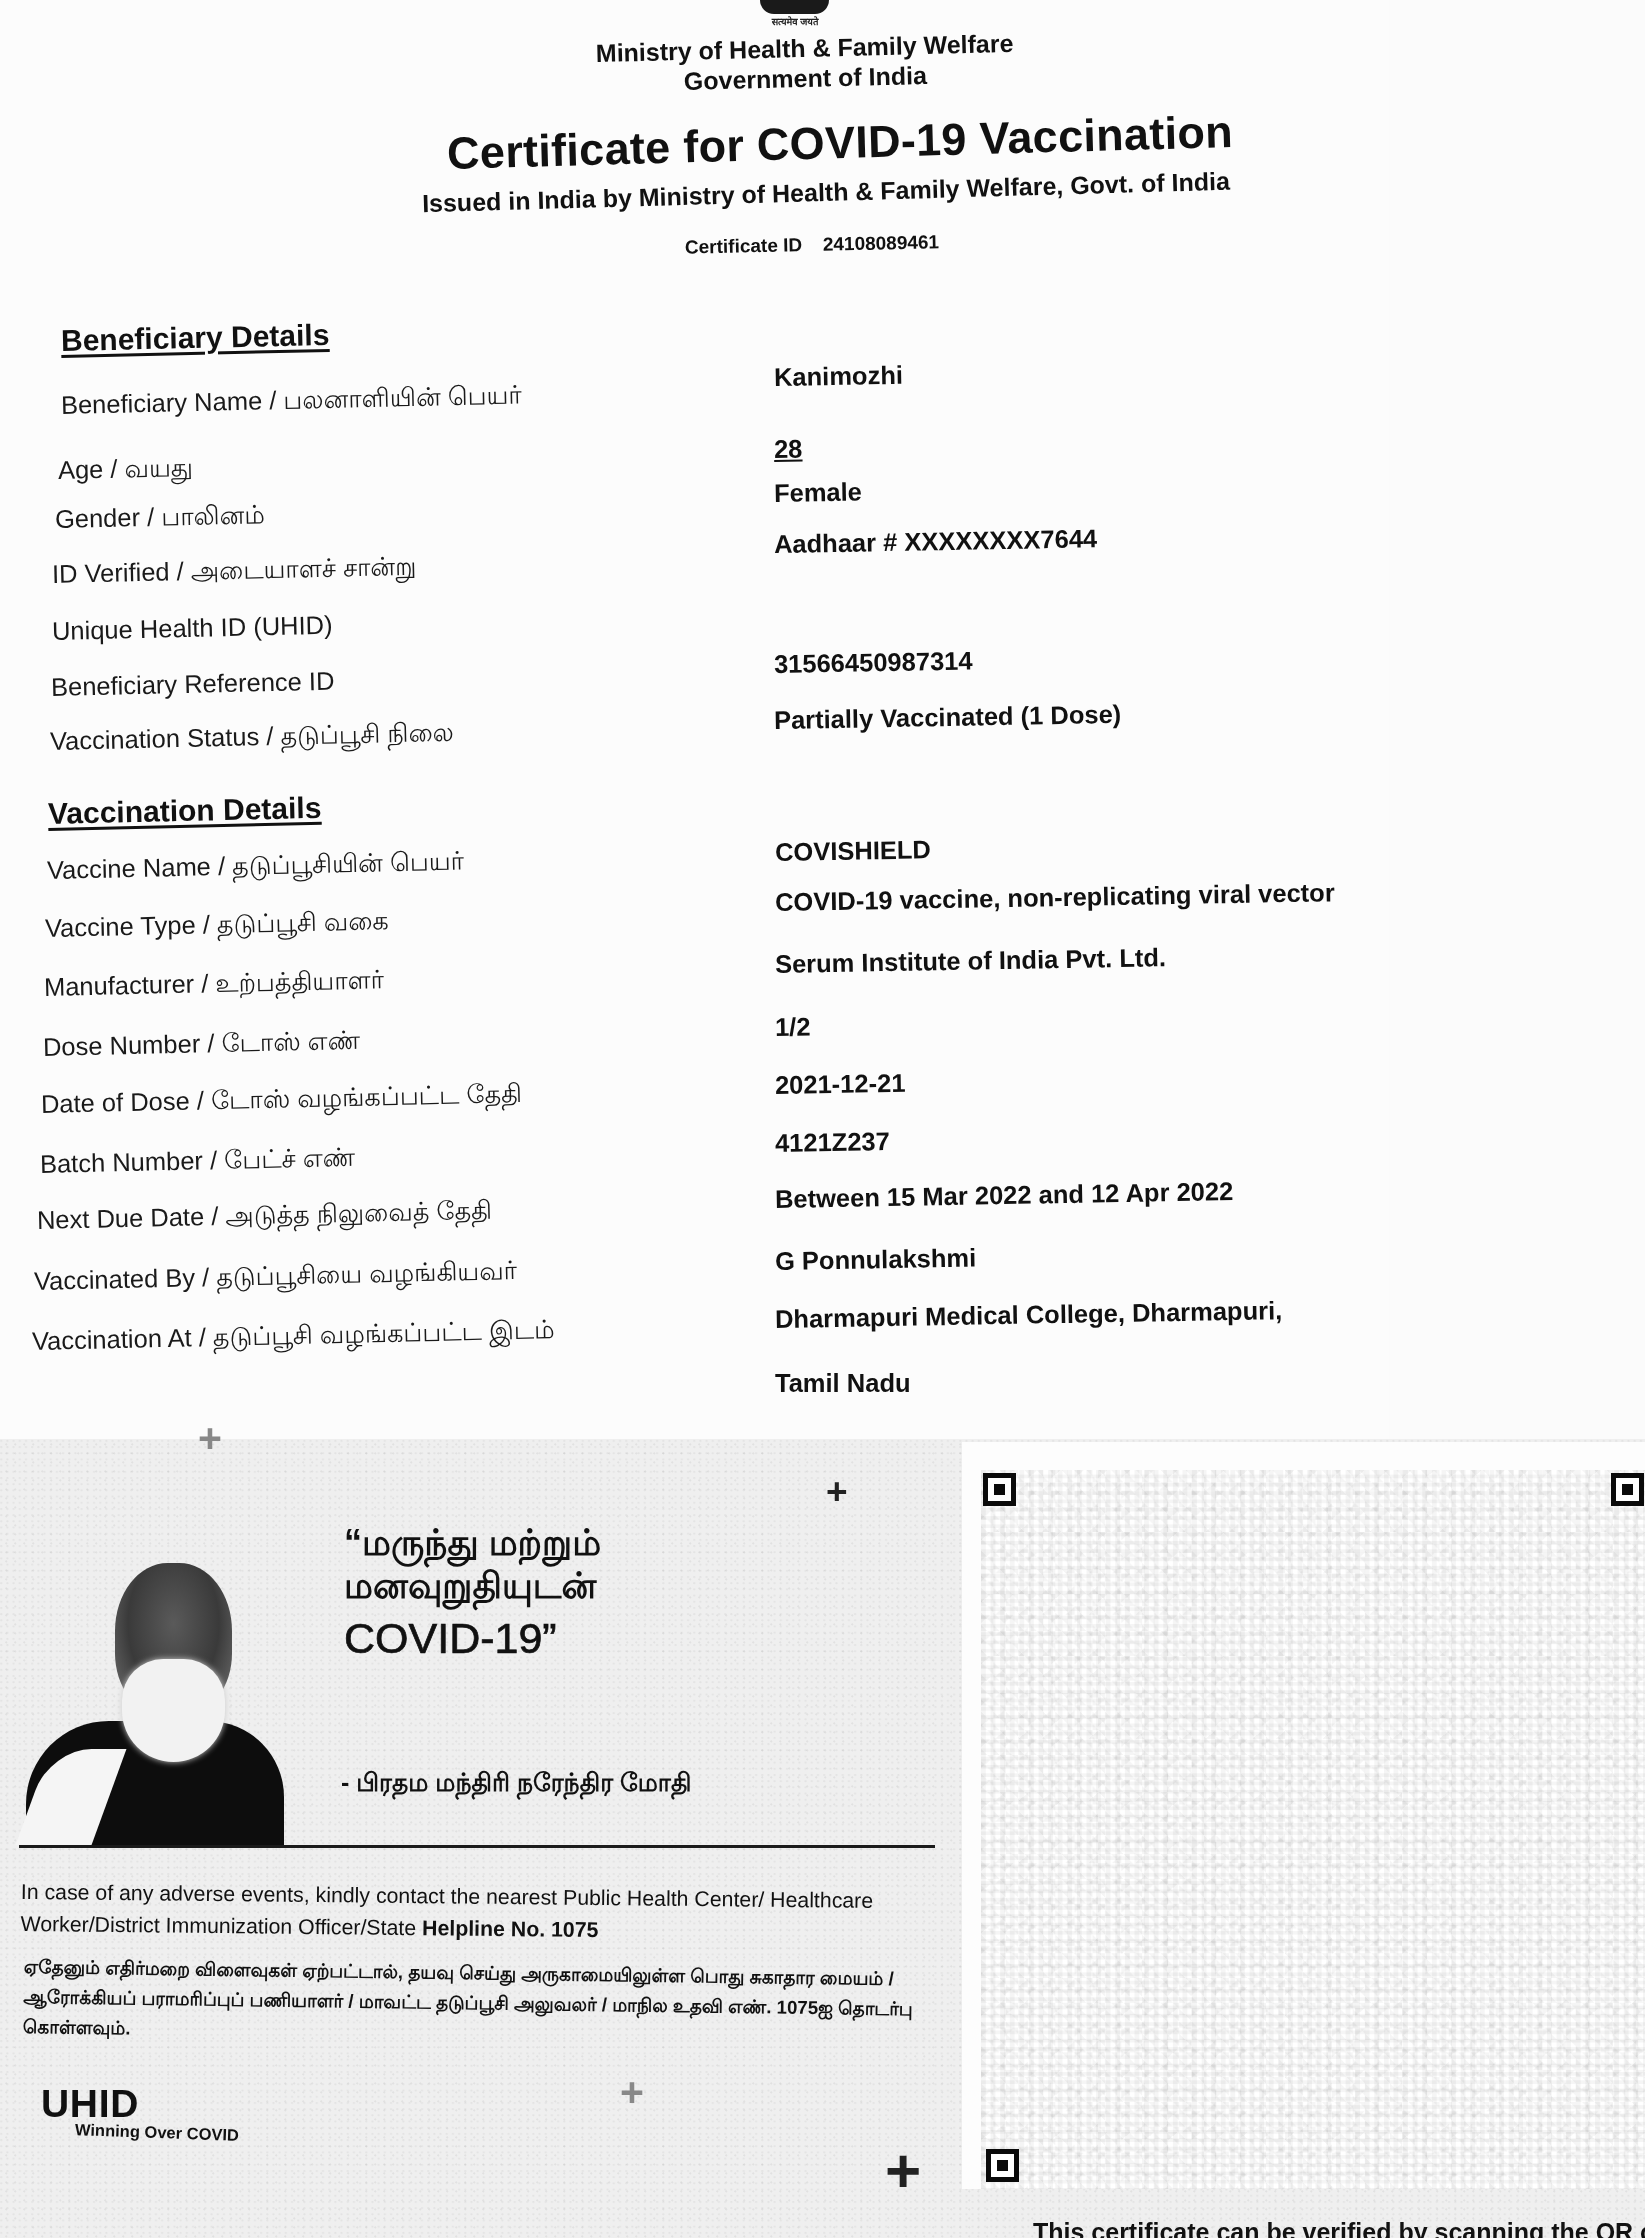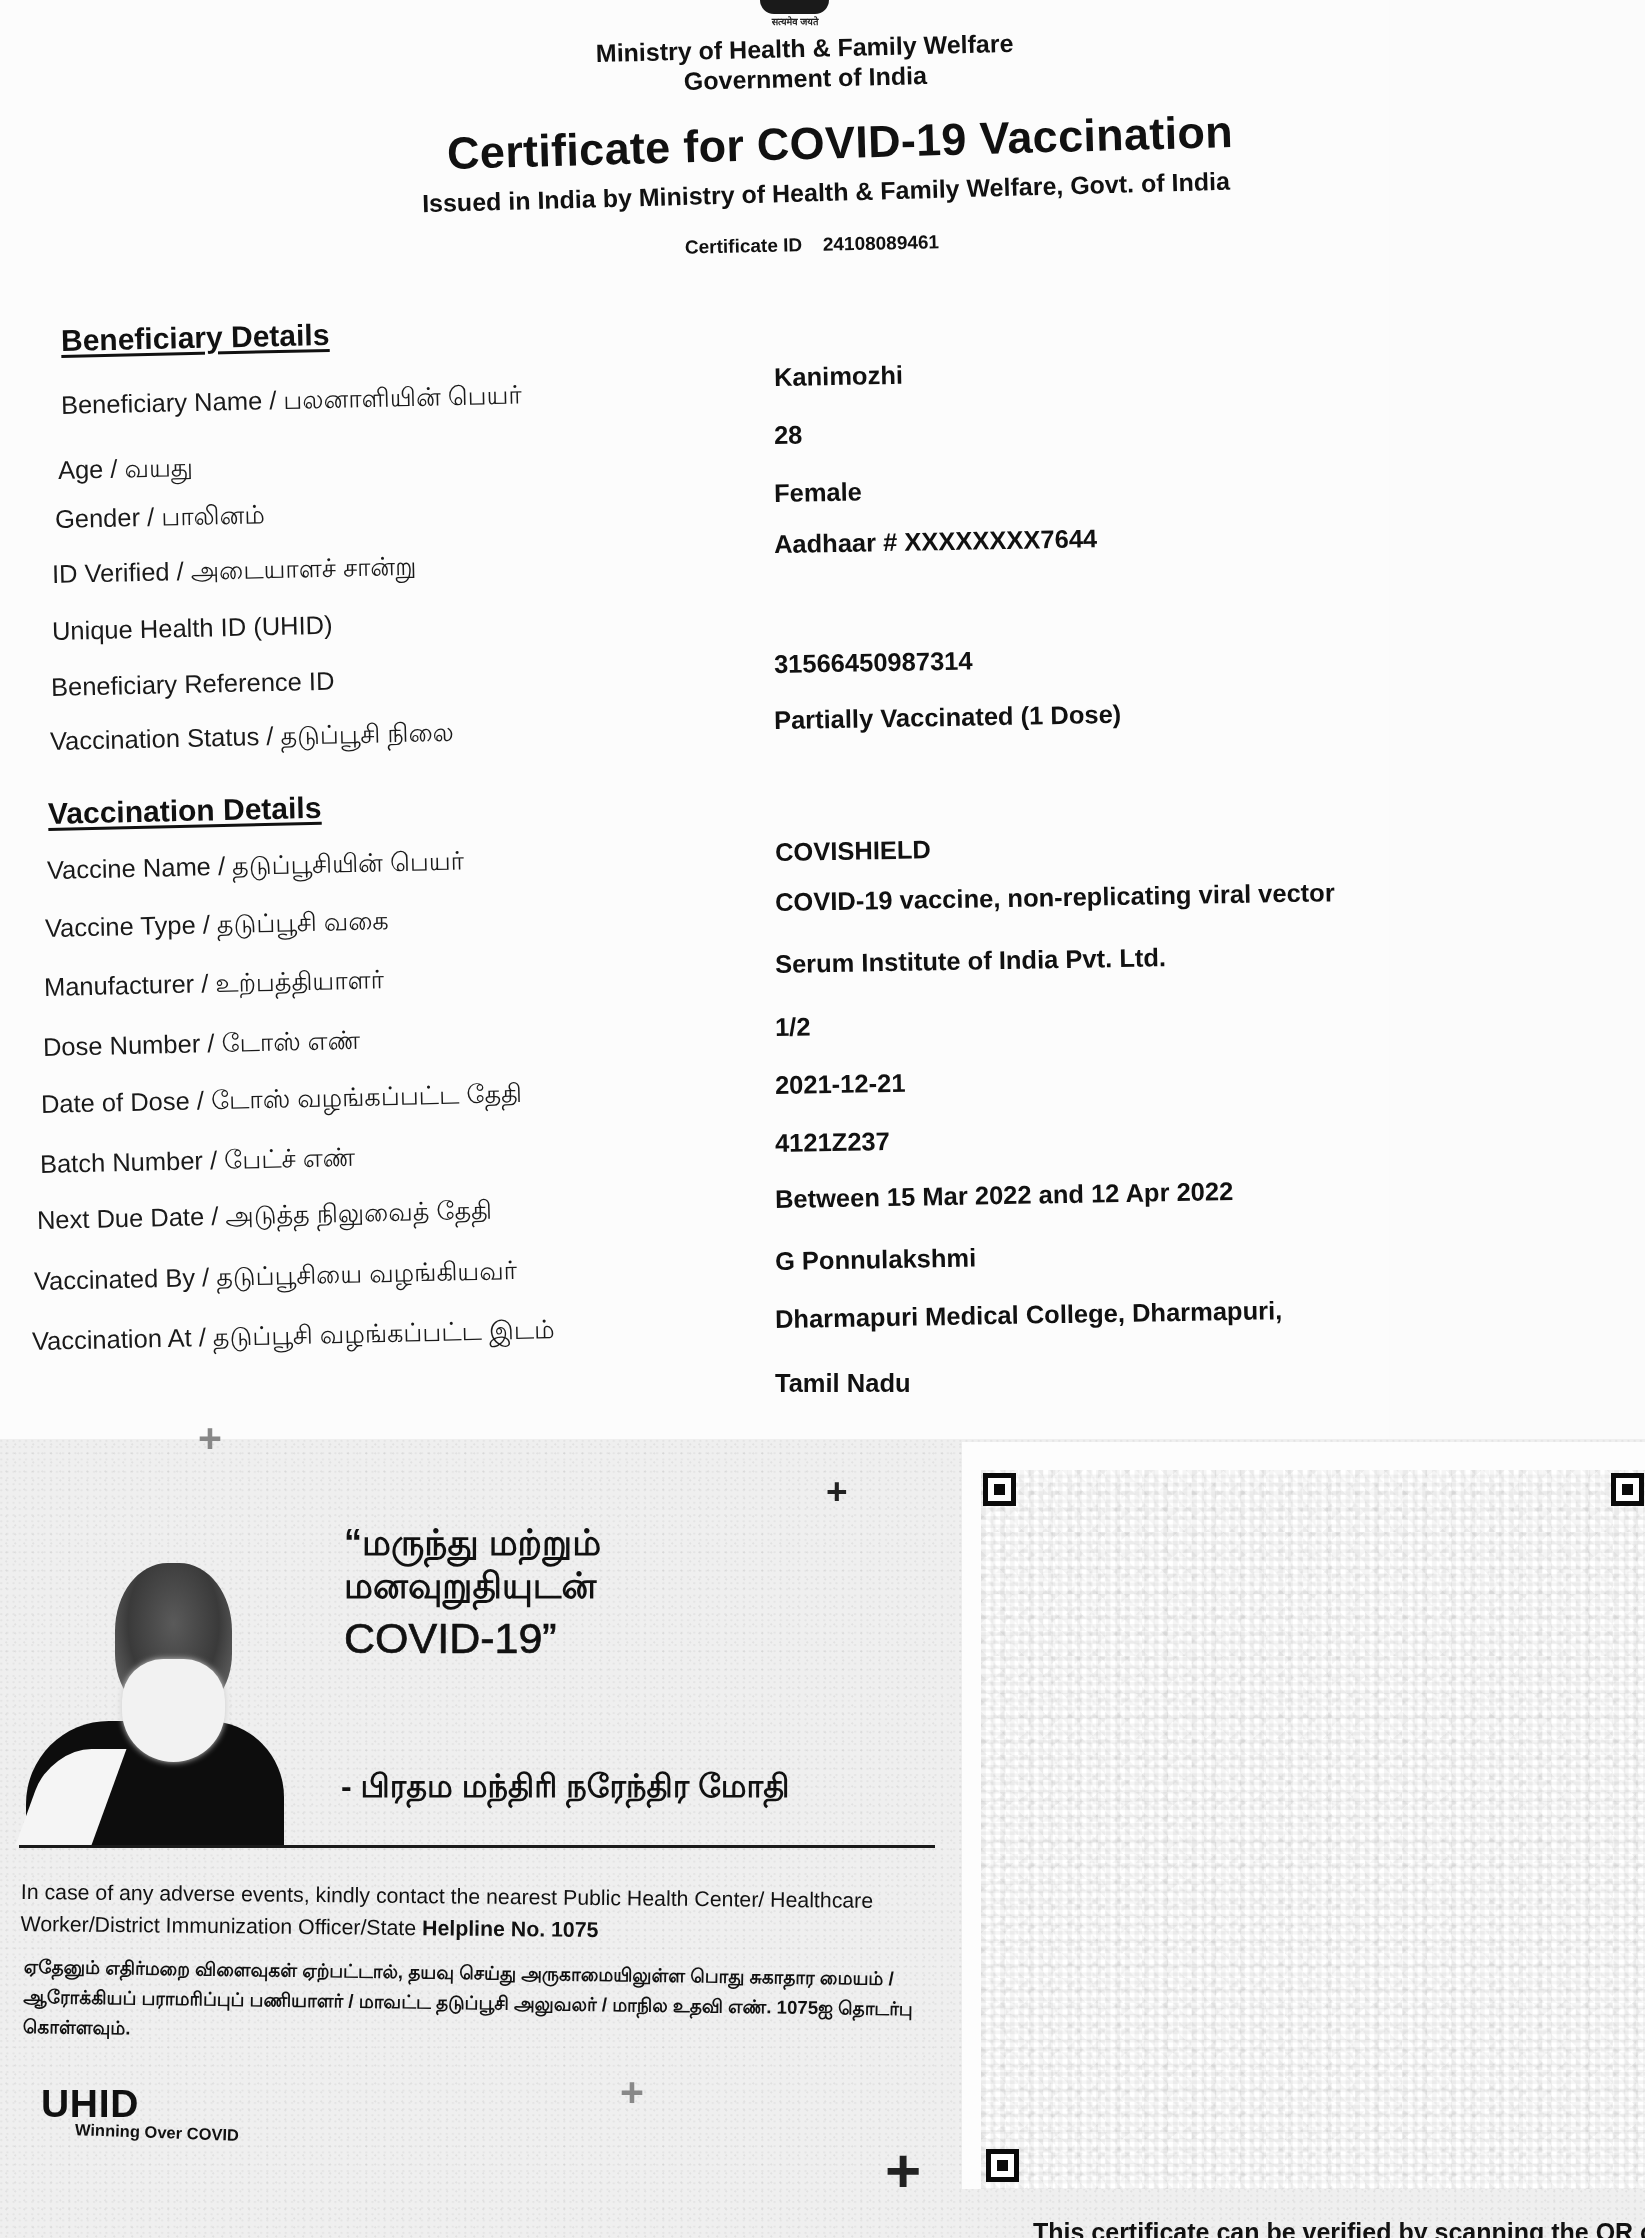--- a/index.html
+++ b/index.html
@@ -94,21 +94,21 @@
       background: #f5f5f5; border-radius: 41px 0 0 0; transform: skewX(-20deg);
     }
 
     .quote {
       position: absolute; left: 344px; top: 1521px; width: 551px;
       font-weight: bold; color: #111;
     }
     .quote .ta { font-size: 36px; line-height: 43px; }
     .quote .en { font-size: 43px; line-height: 62px; margin-top: 8.3px; font-weight: normal; -webkit-text-stroke: 0.7px #111; }
     .attribution {
-      position: absolute; left: 341px; top: 1768px; font-size: 32px; font-weight: bold;
+      position: absolute; left: 341px; top: 1768px; font-size: 25px; font-weight: bold;
     }
     .divider {
       position: absolute; left: 19px; top: 1845px; width: 916px; height: 2.8px; background: #1a1a1a;
     }
     .adverse-en {
       position: absolute; left: 20.7px; top: 1876px; width: 895px;
       font-size: 21.3px; line-height: 32px; color: #111; transform: rotate(0.6deg); transform-origin: left top;
     }
     .adverse-en b { font-weight: bold; }
     .adverse-ta {
@@ -165,21 +165,21 @@
   <div class="cert-id">
     <span>Certificate ID</span><span>24108089461</span>
   </div>
 
   <div class="section-head tilt1" style="left:61px; top:324px;">Beneficiary Details</div>
 
   <div class="label tilt1" style="left:61px; top:391px;">Beneficiary Name / பலனாளியின் பெயர்</div>
   <div class="value tilt2" style="left:774px; top:363px;">Kanimozhi</div>
 
   <div class="label tilt1" style="left:58px; top:456px;">Age / வயது</div>
-  <div class="value tilt2" style="left:774px; top:421px;">28</div>
+  <div class="value tilt2" style="left:774px; top:435px;text-decoration:underline;">28</div>
 
   <div class="label tilt1" style="left:55px; top:505px;">Gender / பாலினம்</div>
   <div class="value tilt2" style="left:774px; top:479px;">Female</div>
 
   <div class="label tilt1" style="left:52px; top:560px;">ID Verified / அடையாளச் சான்று</div>
   <div class="value tilt2" style="left:774px; top:530px;">Aadhaar # XXXXXXXX7644</div>
 
   <div class="label tilt1" style="left:52px; top:617px;">Unique Health ID (UHID)</div>
   <div class="value tilt2" style="left:774px; top:592px;"></div>
 

